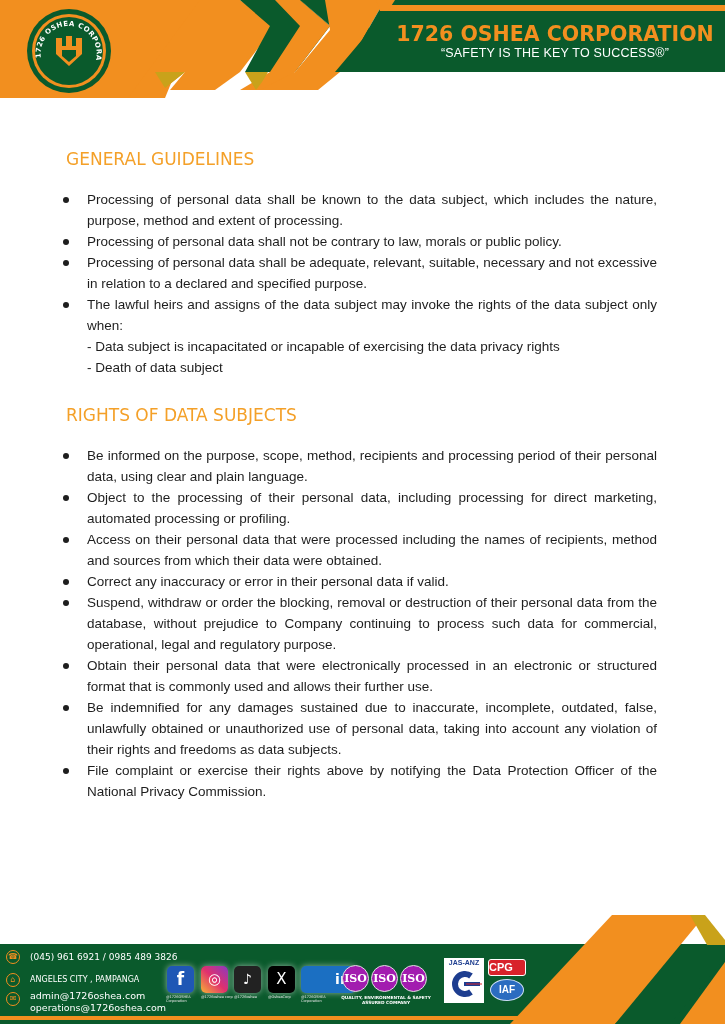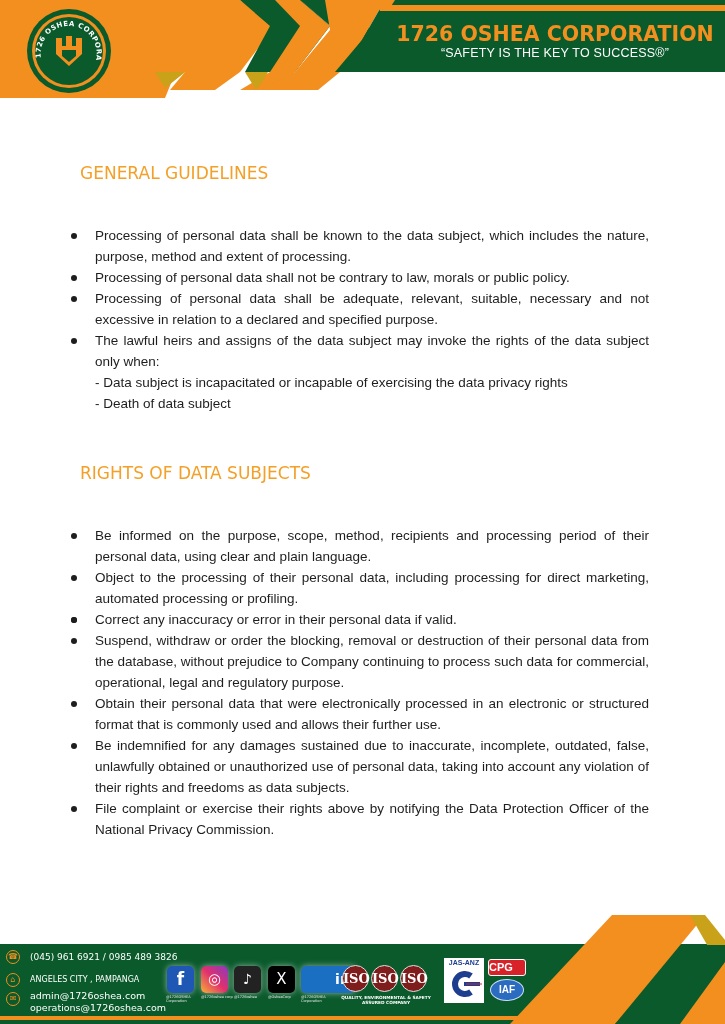--- a/index.html
+++ b/index.html
@@ -3,34 +3,34 @@
 <meta charset="utf-8">
 <style>
   html, body { margin: 0; padding: 0; }
   body { width: 725px; height: 1024px; position: relative; overflow: hidden; background: #ffffff; font-family: "DejaVu Sans", sans-serif; }
   .header-svg { position: absolute; left: 0; top: 0; }
   .logo { position: absolute; left: 26px; top: 8px; width: 86px; height: 86px; }
   .brand { position: absolute; left: 390px; top: 22px; width: 330px; text-align: center; }
   .brand-title { color: #f28f1f; font-family: "DejaVu Sans", sans-serif; font-weight: bold; font-size: 20.5px; letter-spacing: 0px; line-height: 24px; }
   .brand-tag { color: #ffffff; font-family: "Liberation Sans", sans-serif; font-size: 12.5px; line-height: 14px; letter-spacing: 0.2px; }
   .content { position: absolute; left: 66px; top: 146px; width: 591px; }
-  .section-title { color: #f4a028; font-family: "DejaVu Sans", sans-serif; font-size: 17px; font-weight: normal; margin: 14px; line-height: 26px; }
-  ul.bullets { list-style: none; margin: 8px; padding: 0; }
+  .section-title { color: #f4a028; font-family: "DejaVu Sans", sans-serif; font-size: 17px; font-weight: normal; margin: 0; line-height: 26px; }
+  ul.bullets { list-style: none; margin: 0; padding: 0; }
   ul.bullets li { position: relative; padding-left: 21px; font-family: "Liberation Sans", sans-serif; font-size: 13.5px; line-height: 21px; color: #1e1e1e; text-align: justify; }
   ul.bullets li .dot { position: absolute; left: -3px; top: 8px; width: 6px; height: 6px; border-radius: 50%; background: #1e1e1e; }
   .sub { display: block; text-align: left; }
   .gap-title-list { height: 17px; }
   .gap-section { height: 24px; }
   .footer-svg { position: absolute; left: 0; top: 900px; }
   .contact { position: absolute; left: 6px; color: #ffffff; font-family: "DejaVu Sans", sans-serif; font-size: 9.5px; line-height: 12px; }
   .cicon { position: absolute; left: 0; width: 14px; height: 14px; border-radius: 50%; border: 1.5px solid #f28f1f; box-sizing: border-box; background: #0a5a2c; color: #f28f1f; font-size: 8px; text-align: center; line-height: 11px; }
   .ctext { position: absolute; left: 24px; white-space: nowrap; }
   .social { position: absolute; top: 966px; width: 27px; height: 27px; border-radius: 5px; color: #fff; font-family: "DejaVu Sans", sans-serif; font-weight: bold; text-align: center; line-height: 27px; box-shadow: 0 0 6px rgba(255,255,255,0.55); }
   .social-cap { position: absolute; top: 995px; width: 34px; color: #e8e8e8; font-size: 3.5px; line-height: 4px; font-family: "DejaVu Sans", sans-serif; }
-  .iso { position: absolute; top: 965px; width: 27px; height: 27px; border-radius: 50%; background: #7f1d1d; border: 1px solid #e0e0e0; box-sizing: border-box; color: #fff; font-family: "DejaVu Serif", serif; font-weight: bold; font-size: 13px; text-align: center; line-height: 25px; }
+  .iso { position: absolute; top: 965px; width: 27px; height: 27px; border-radius: 50%; background: #a21caf; border: 1px solid #e0e0e0; box-sizing: border-box; color: #fff; font-family: "DejaVu Serif", serif; font-weight: bold; font-size: 11px; text-align: center; line-height: 25px; }
   .iso-cap { position: absolute; left: 336px; top: 995px; width: 100px; text-align: center; color: #fff; font-family: "DejaVu Sans", sans-serif; font-size: 4.3px; line-height: 5px; font-weight: bold; }
   .jas { position: absolute; left: 444px; top: 958px; width: 40px; height: 45px; background: #ffffff; }
   .jas-label { position: absolute; left: 0; top: 1px; width: 40px; text-align: center; color: #1d3d8f; font-family: "Liberation Sans", sans-serif; font-weight: bold; font-size: 7px; }
   .cpg { position: absolute; left: 488px; top: 959px; width: 38px; height: 17px; background: #d8222a; border: 1.5px solid #fff; border-radius: 3px; box-sizing: border-box; color: #fff; font-family: "Liberation Sans", sans-serif; font-weight: bold; font-size: 11px; text-align: left; line-height: 14px; }
   .iaf { position: absolute; left: 490px; top: 979px; width: 34px; height: 22px; border-radius: 50%; background: #2b6cc0; border: 1.5px solid #cfe0f5; box-sizing: border-box; color: #fff; font-family: "Liberation Sans", sans-serif; font-weight: bold; font-size: 10px; text-align: center; line-height: 19px; }
 </style>
 </head>
 <body>
 
 <svg class="header-svg" width="725" height="105" viewBox="0 0 725 105">
@@ -84,21 +84,21 @@
       <span class="sub">- Data subject is incapacitated or incapable of exercising the data privacy rights</span>
       <span class="sub">- Death of data subject</span>
     </li>
   </ul>
   <div class="gap-section"></div>
   <h2 class="section-title">RIGHTS OF DATA SUBJECTS</h2>
   <div class="gap-title-list"></div>
   <ul class="bullets">
     <li><span class="dot"></span><span>Be informed on the purpose, scope, method, recipients and processing period of their personal data, using clear and plain language.</span></li>
     <li><span class="dot"></span><span>Object to the processing of their personal data, including processing for direct marketing, automated processing or profiling.</span></li>
-    <li><span class="dot"></span></li>
+    <li><span class="dot"></span><span>Access on their personal data that were processed including the names of recipients, method and sources from which their data were obtained.</span></li>
     <li><span class="dot"></span><span>Correct any inaccuracy or error in their personal data if valid.</span></li>
     <li><span class="dot"></span><span>Suspend, withdraw or order the blocking, removal or destruction of their personal data from the database, without prejudice to Company continuing to process such data for commercial, operational, legal and regulatory purpose.</span></li>
     <li><span class="dot"></span><span>Obtain their personal data that were electronically processed in an electronic or structured format that is commonly used and allows their further use.</span></li>
     <li><span class="dot"></span><span>Be indemnified for any damages sustained due to inaccurate, incomplete, outdated, false, unlawfully obtained or unauthorized use of personal data, taking into account any violation of their rights and freedoms as data subjects.</span></li>
     <li><span class="dot"></span><span>File complaint or exercise their rights above by notifying the Data Protection Officer of the National Privacy Commission.</span></li>
   </ul>
 </div>
 
 <svg class="footer-svg" width="725" height="124" viewBox="0 0 725 124">
   <rect x="0" y="44" width="725" height="80" fill="#0a5a2c"></rect>

